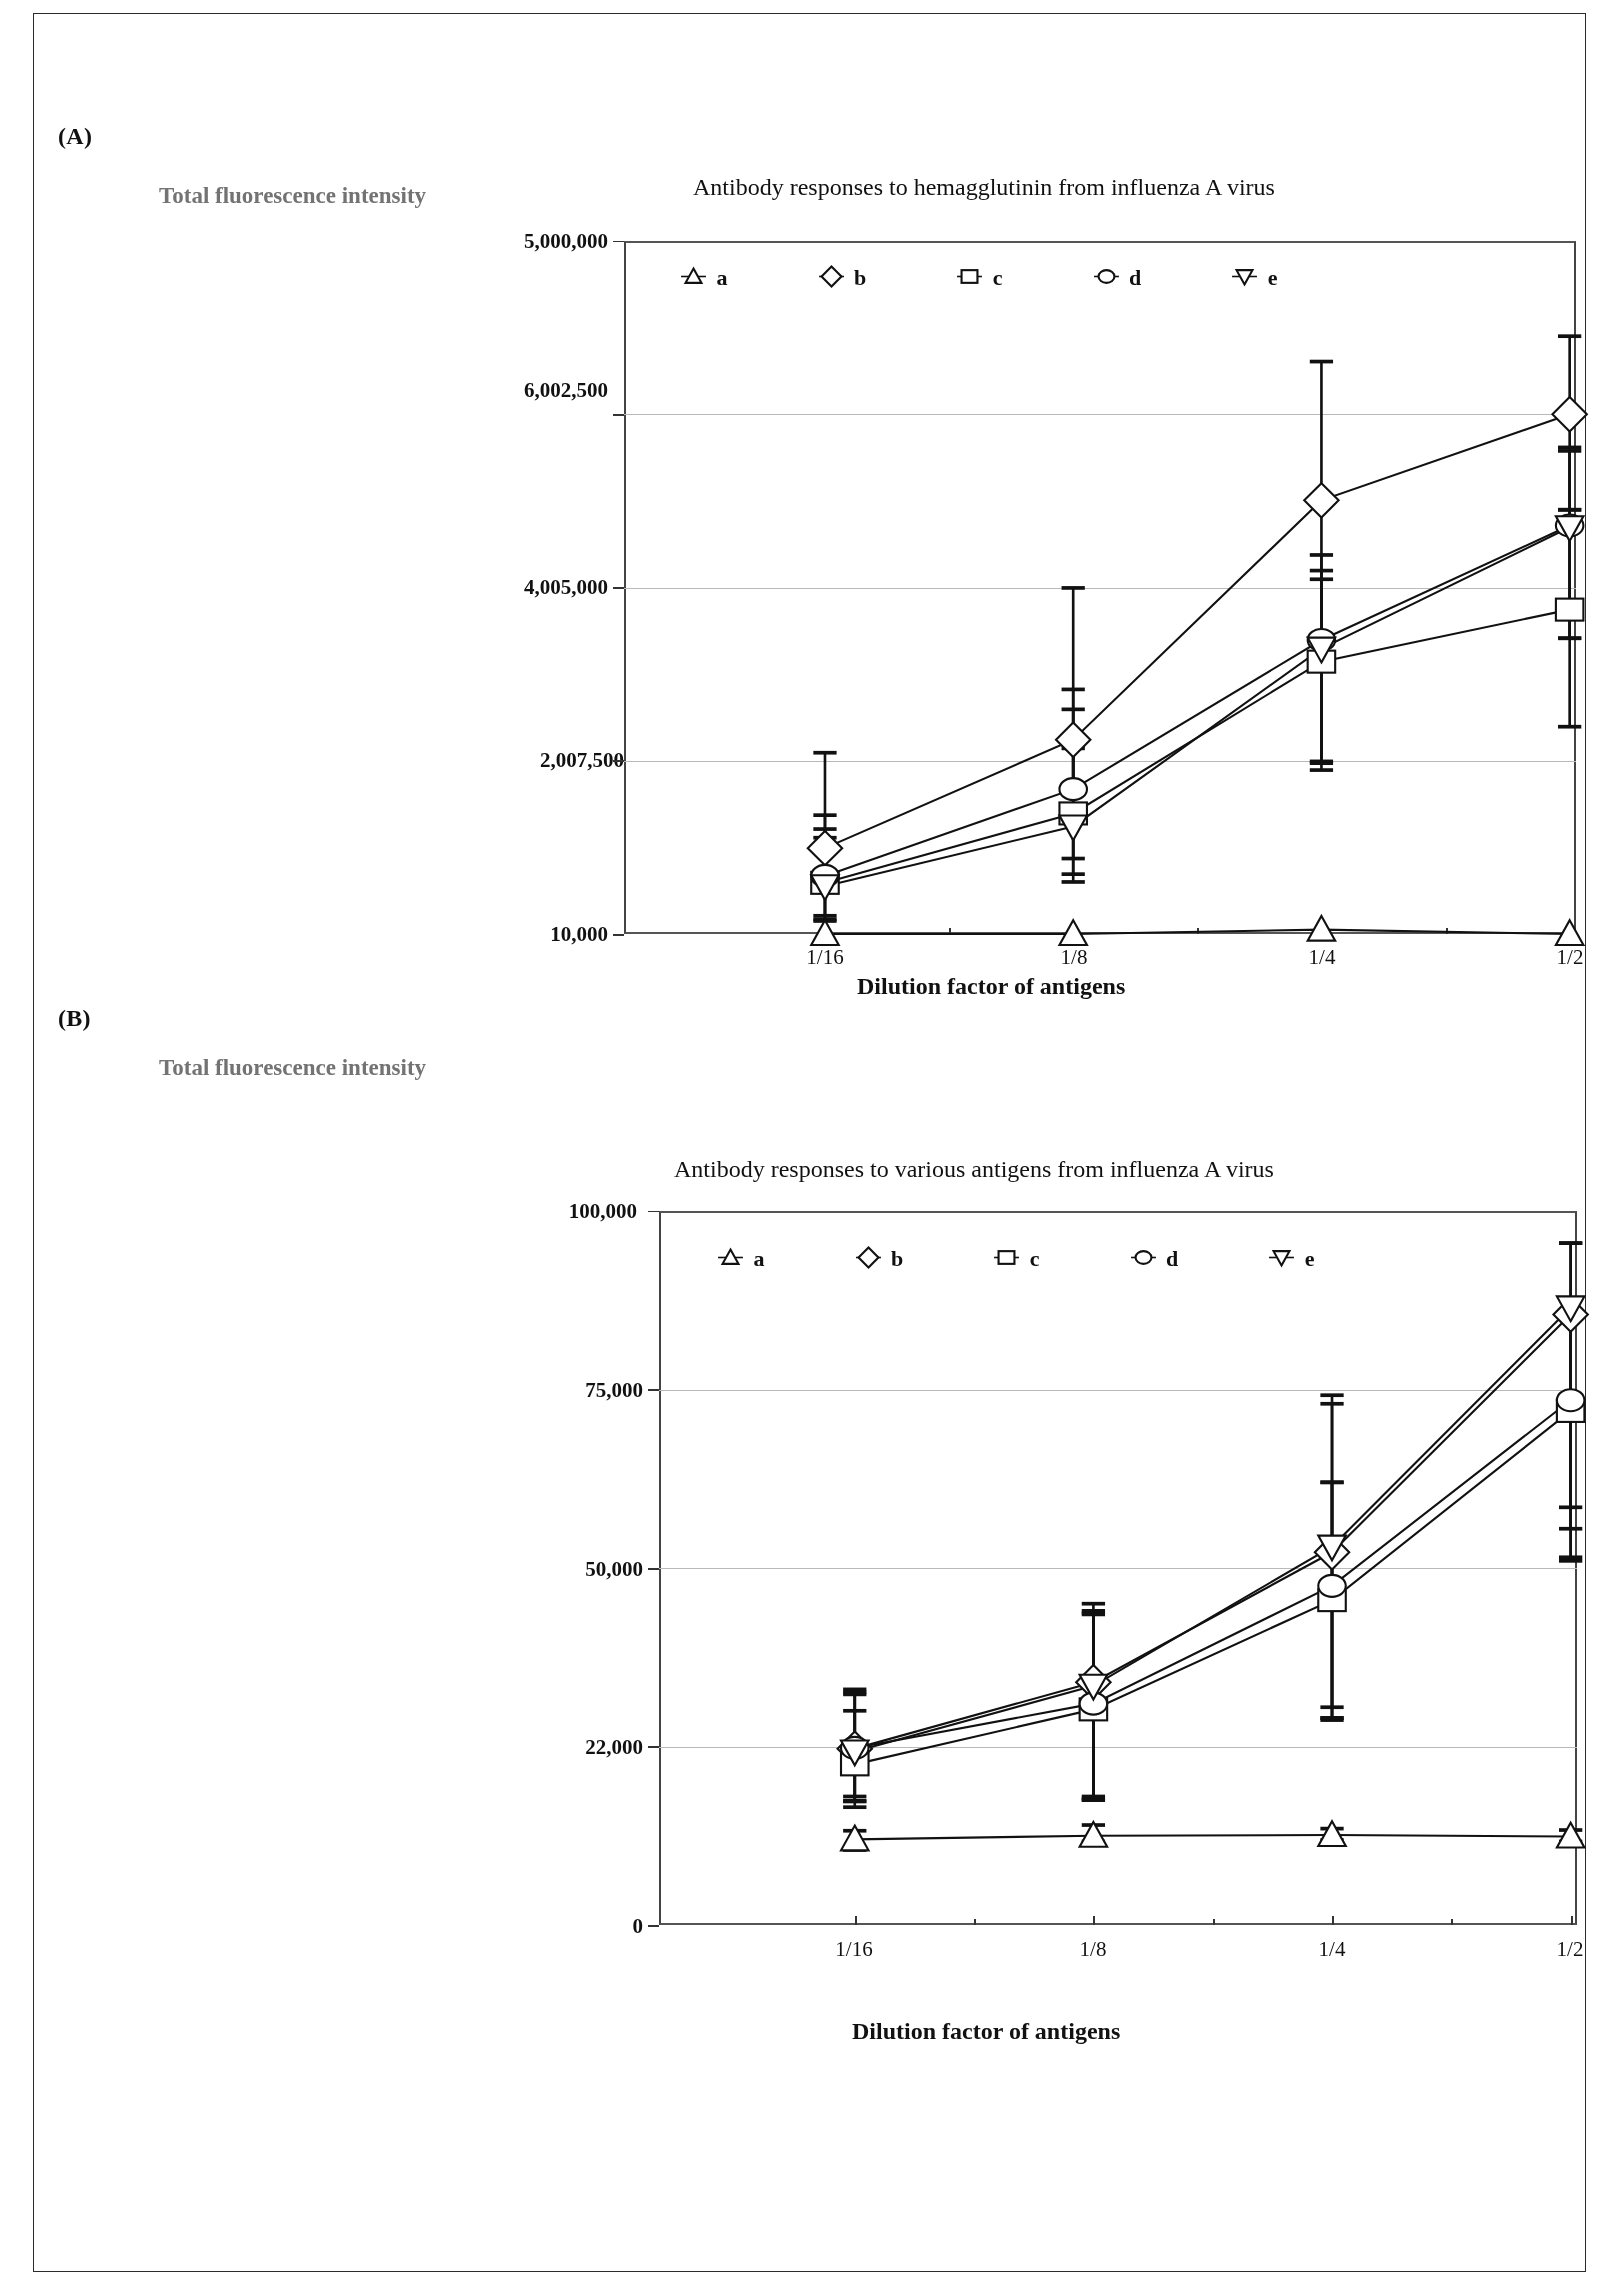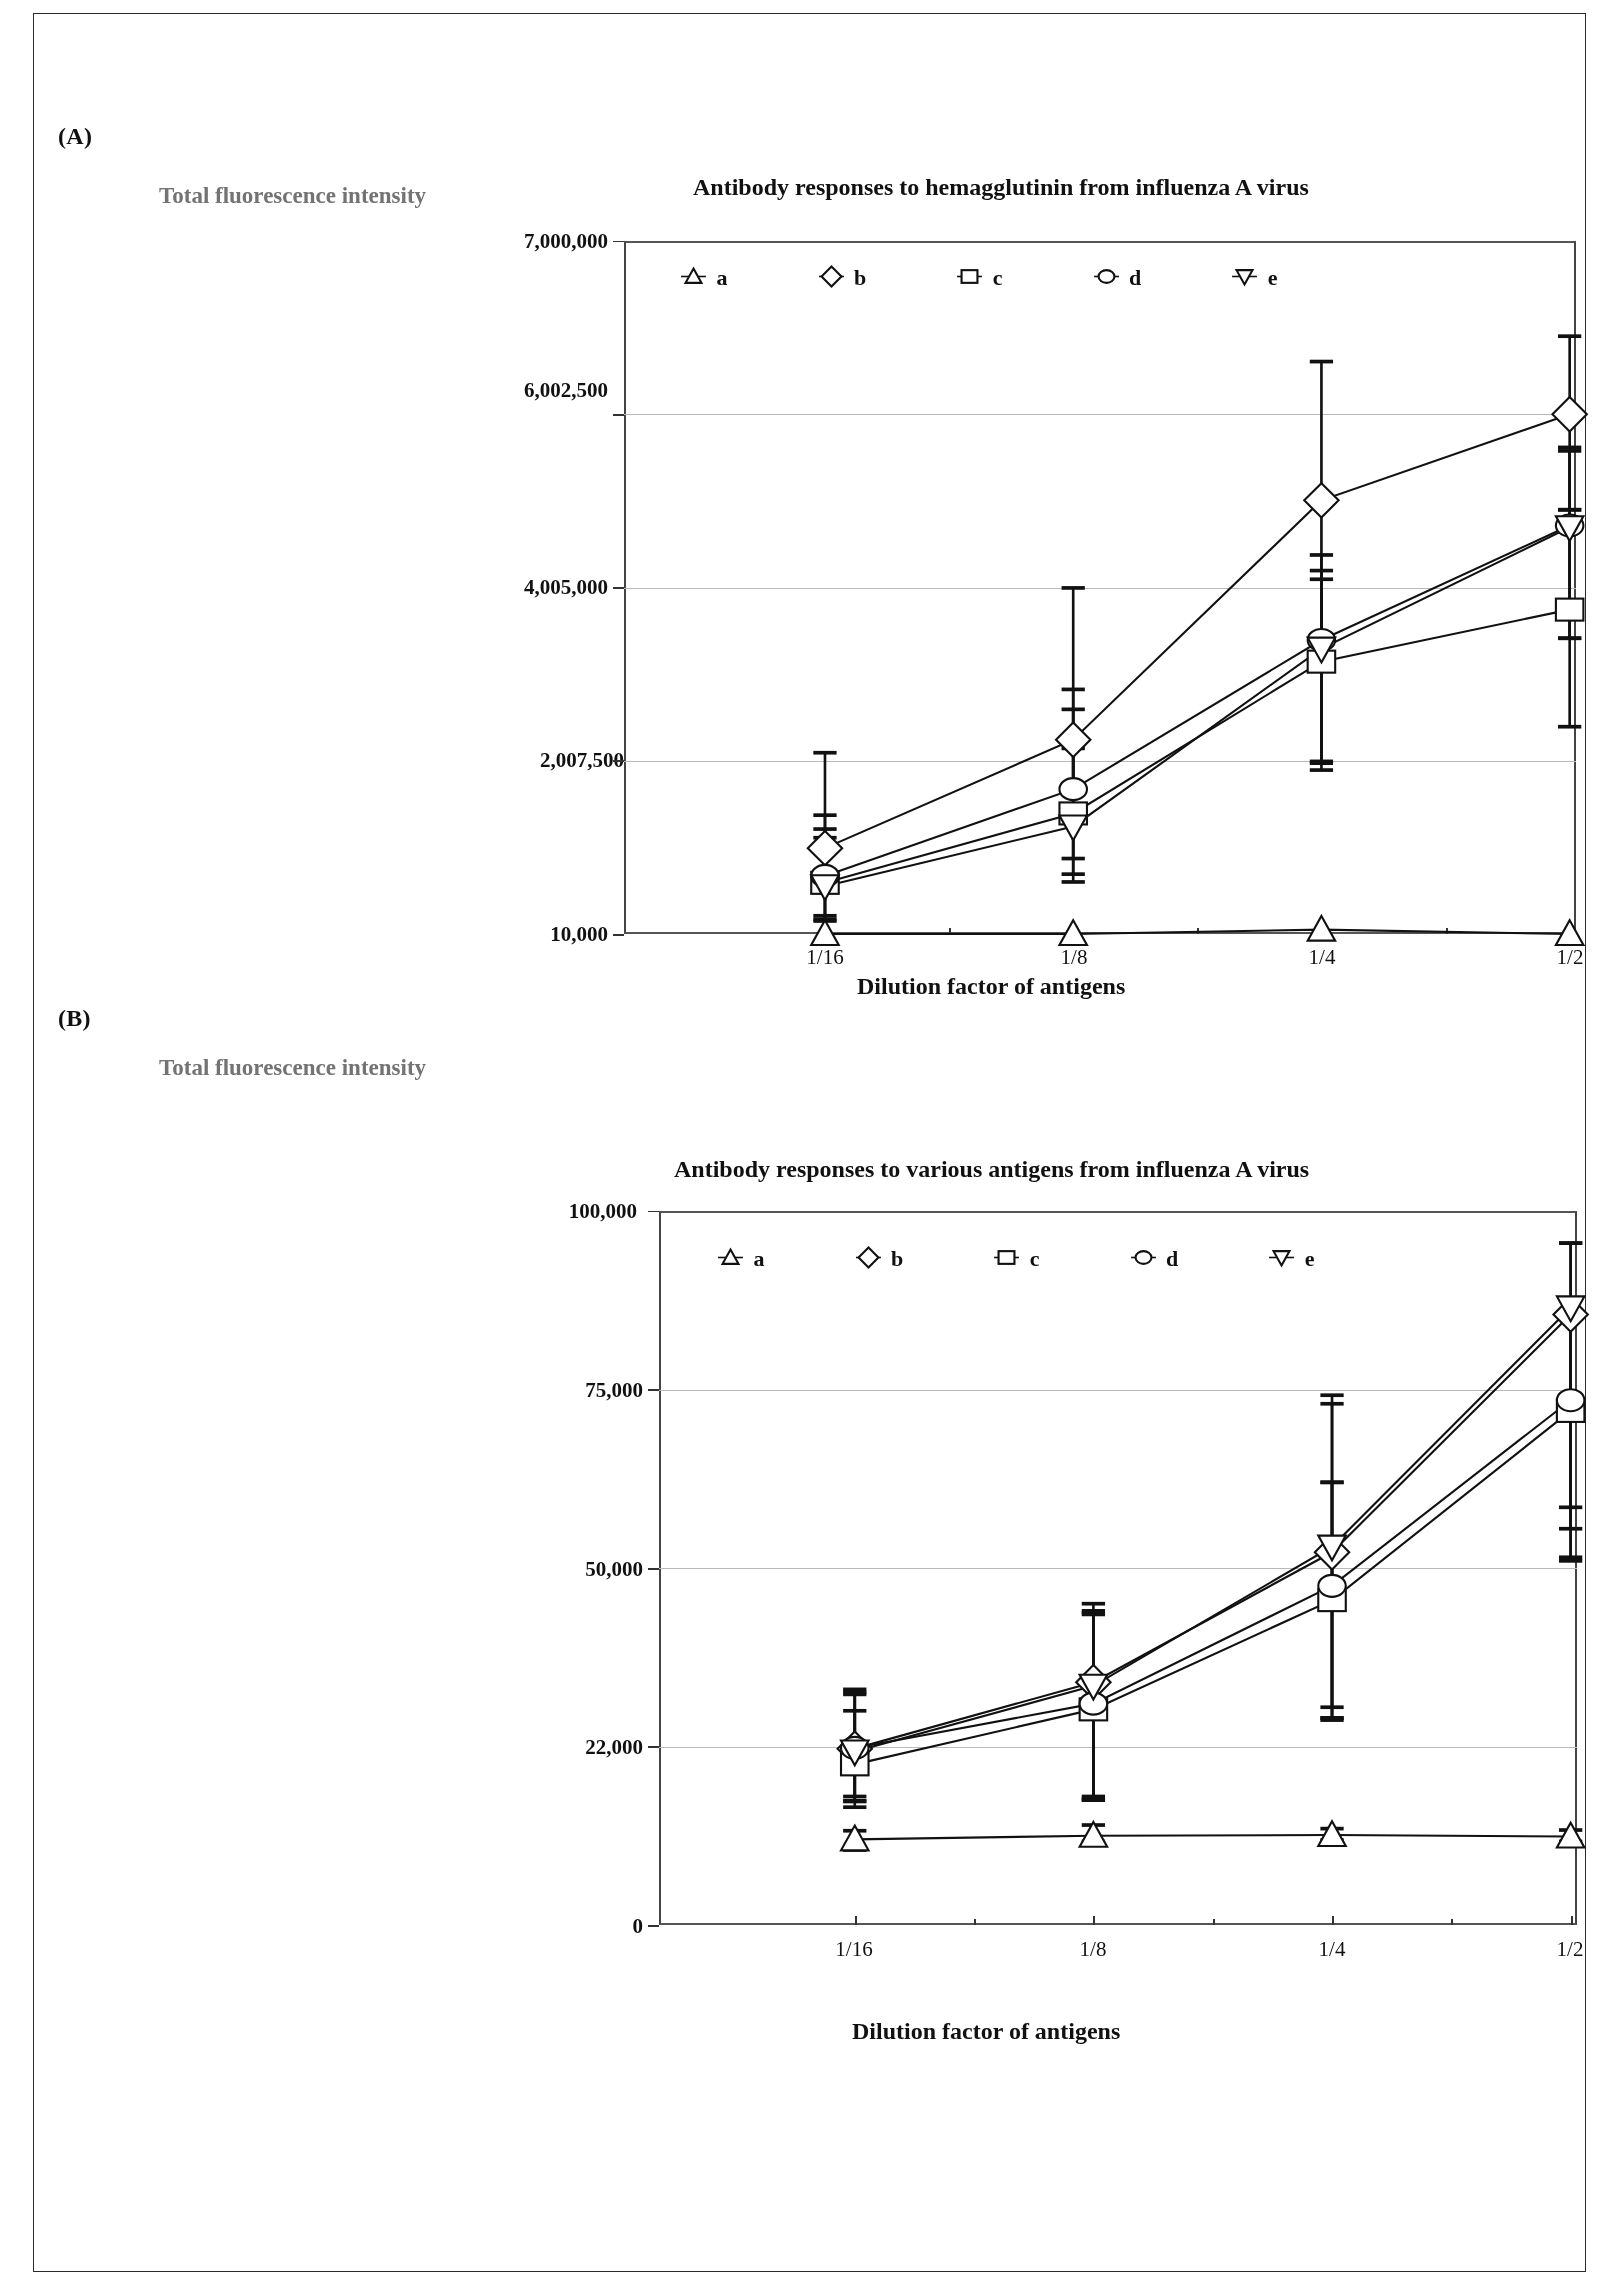--- a/index.html
+++ b/index.html
@@ -39,21 +39,21 @@
   }
   .axis-caption {
     position: absolute;
     font-weight: bold;
     font-size: 23px;
     white-space: nowrap;
     color: #737373;
   }
   .chart-title {
     position: absolute;
-    font-weight: bold;
+    font-weight: normal;
     font-size: 24px;
     white-space: nowrap;
     color: #111;
     text-align: center;
   }
   .xaxis-title {
     position: absolute;
     font-weight: bold;
     font-size: 24px;
     white-space: nowrap;
@@ -155,21 +155,21 @@
 
   <div class="axis-caption" style="left:159px; top:183px;">Total fluorescence intensity</div>
 
   <div class="chart-title" style="left:693px; top:174px;">Antibody responses to hemagglutinin from influenza A virus</div>
 
   <div id="a-yticks">
       <div class="ytick-label" style="width: 222px; left: 386px; top: 934px;">10,000</div>
       <div class="ytick-label" style="width: 222px; left: 402px; top: 760px;">2,007,500</div>
       <div class="ytick-label" style="width: 222px; left: 386px; top: 587px;">4,005,000</div>
       <div class="ytick-label" style="width: 222px; left: 386px; top: 390px;">6,002,500</div>
-      <div class="ytick-label" style="width: 222px; left: 386px; top: 241px;">7,000,000</div>
+      <div class="ytick-label" style="width: 222px; left: 386px; top: 241px;">5,000,000</div>
     </div>
 
   <div id="a-xticks">
       <div class="xtick-label" style="left: 825px; top: 945px;">1/16</div>
       <div class="xtick-label" style="left: 1074px; top: 945px;">1/8</div>
       <div class="xtick-label" style="left: 1322px; top: 945px;">1/4</div>
       <div class="xtick-label" style="left: 1570px; top: 945px;">1/2</div>
     </div>
 
   <div class="plot" id="plot-a" style="left:624px; top:241px; width:952px; height:693px;">

